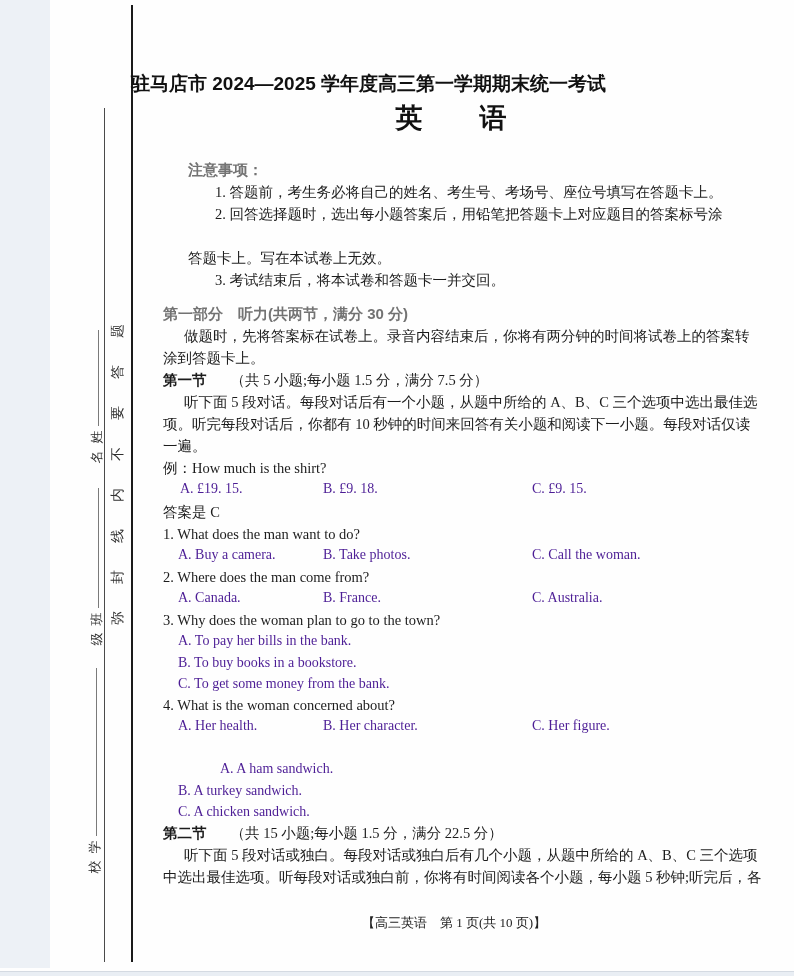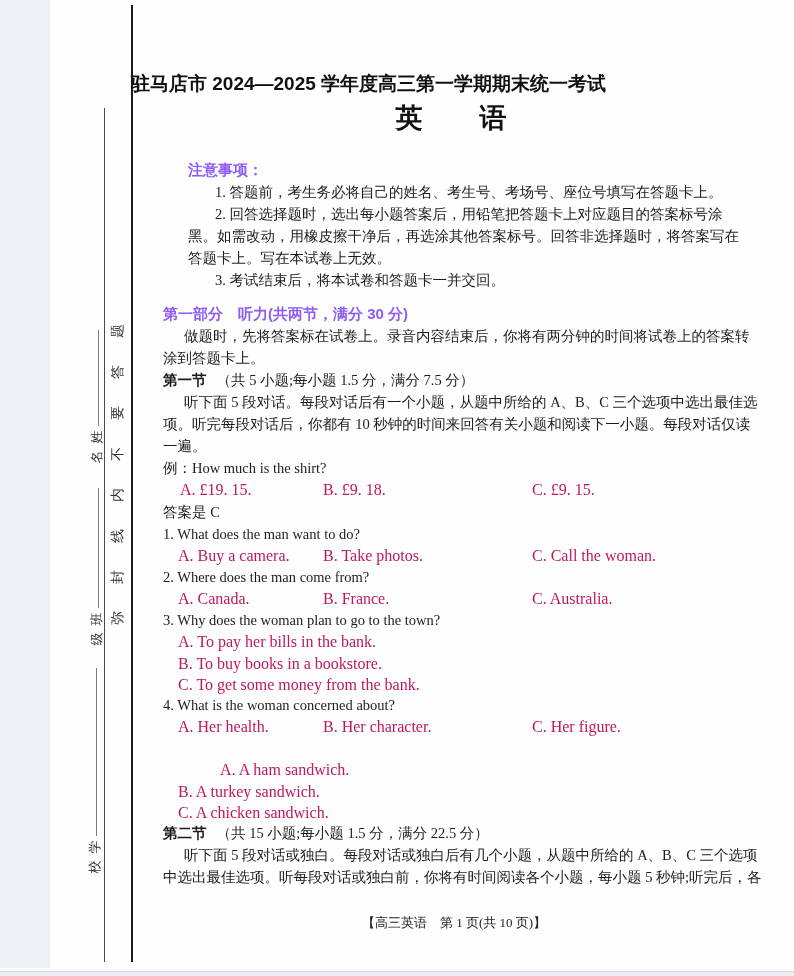--- a/index.html
+++ b/index.html
@@ -30,23 +30,23 @@
   .title1 {
     position:absolute; left:131px; top:71px; width:640px; text-align:left;
     font-family:"Liberation Sans","DejaVu Sans",sans-serif; font-weight:700; font-size:19px;
     white-space:nowrap; color:#111;
   }
   .title2 {
     position:absolute; left:131px; top:100px; width:640px;
     display:flex; justify-content:center; gap:57px;
     font-family:"Liberation Sans","DejaVu Sans",sans-serif; font-weight:700; font-size:27px; color:#111;
   }
-  .heading { font-family:"Liberation Sans","DejaVu Sans",sans-serif; font-weight:700; font-size:15px; color:#8b5cf6; }
-  .sec-label { font-family:"Liberation Sans","DejaVu Sans",sans-serif; font-weight:700; margin-right:10px; }
-  .opt { position:absolute; white-space:nowrap; font-size:16px; color:#be185d; }
+  .heading { font-family:"Liberation Sans","DejaVu Sans",sans-serif; font-weight:700; font-size:15px; color:#737373; }
+  .sec-label { font-family:"Liberation Sans","DejaVu Sans",sans-serif; font-weight:700; margin-right:24px; }
+  .opt { position:absolute; white-space:nowrap; font-size:14px; color:#4c1d95; }
   .footer { position:absolute; left:362px; top:914px; font-size:13px; color:#222; white-space:nowrap; }
 </style>
 </head>
 <body>
 
 <div class="page">
 
   <div class="left-strip"></div>
   <div class="bottom-strip"></div>
 
@@ -84,21 +84,20 @@
 
   <div class="title1">驻马店市 2024—2025 学年度高三第一学期期末统一考试</div>
   <div class="title2">
     <span>英</span>
     <span>语</span>
   </div>
 
   <div class="line heading" style="left:188px; top:161px;">注意事项：</div>
   <div class="line" style="left:215px; top:184px;">1. 答题前，考生务必将自己的姓名、考生号、考场号、座位号填写在答题卡上。</div>
   <div class="line" style="left:215px; top:206px;">2. 回答选择题时，选出每小题答案后，用铅笔把答题卡上对应题目的答案标号涂</div>
-  <div class="line" style="left:188px; top:228px;">黑。如需改动，用橡皮擦干净后，再选涂其他答案标号。回答非选择题时，将答案写在</div>
   <div class="line" style="left:188px; top:250px;">答题卡上。写在本试卷上无效。</div>
   <div class="line" style="left:215px; top:272px;">3. 考试结束后，将本试卷和答题卡一并交回。</div>
 
   <div class="line heading" style="left:163px; top:305px;">第一部分　听力(共两节，满分 30 分)</div>
   <div class="line" style="left:184px; top:328px;">做题时，先将答案标在试卷上。录音内容结束后，你将有两分钟的时间将试卷上的答案转</div>
   <div class="line" style="left:163px; top:350px;">涂到答题卡上。</div>
 
   <div class="line" style="left:163px; top:372px;">
     <span class="sec-label">第一节</span><span>（共 5 小题;每小题 1.5 分，满分 7.5 分）</span>
   </div>

